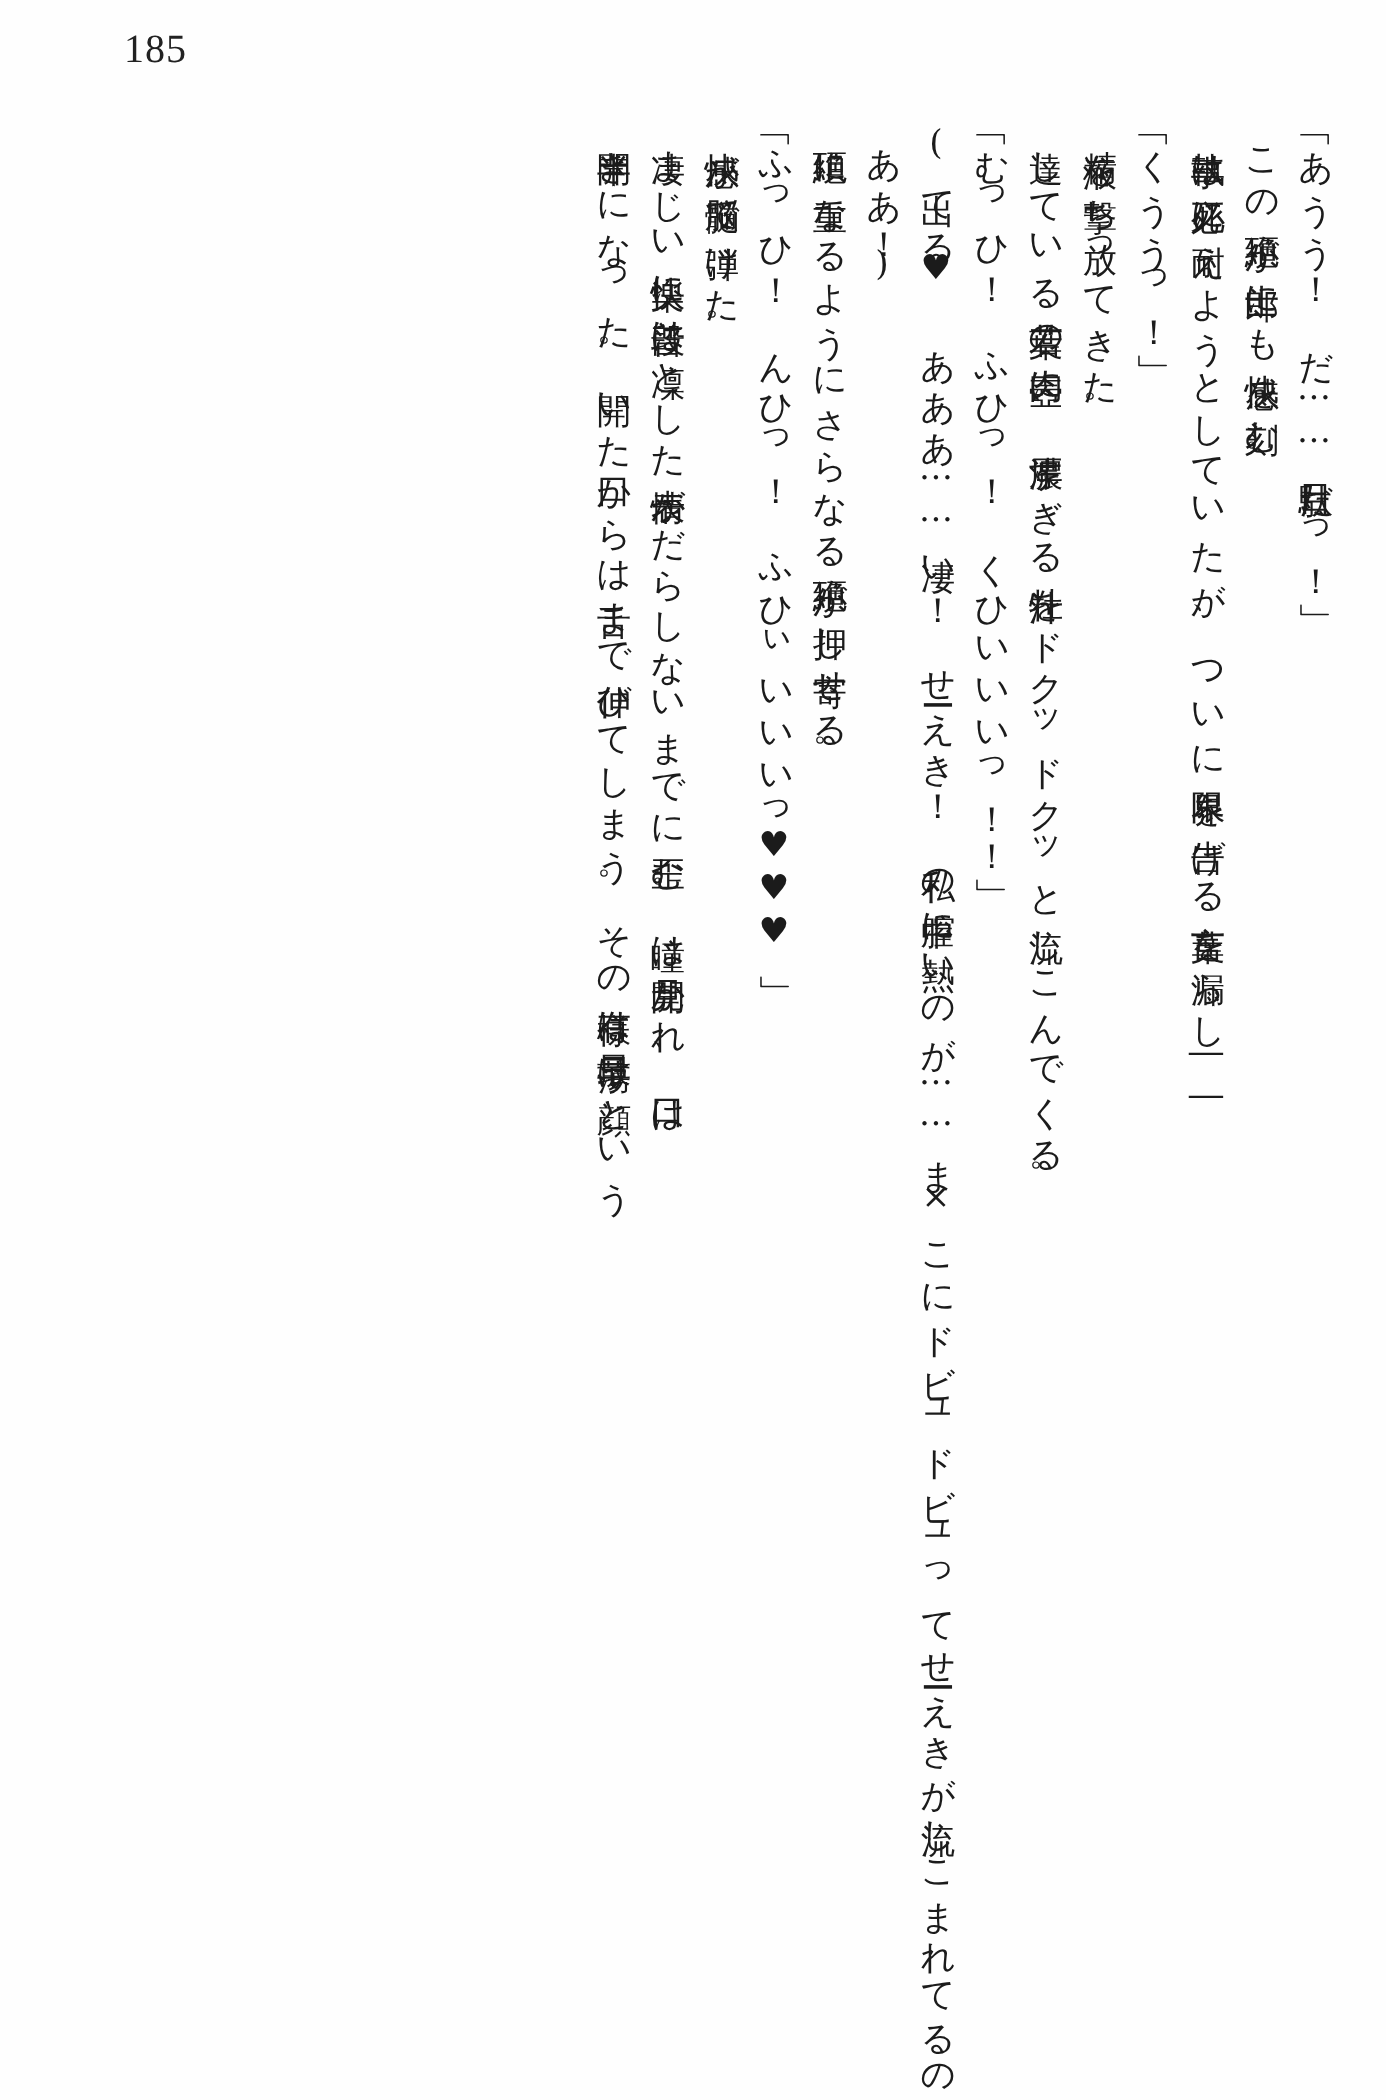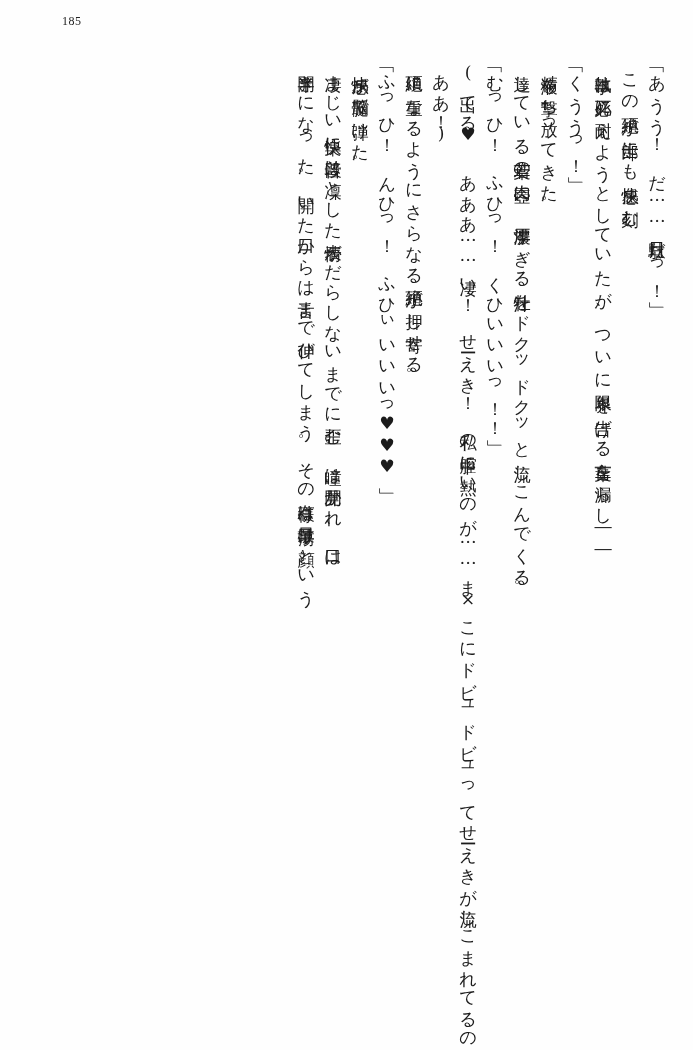--- a/index.html
+++ b/index.html
@@ -20,21 +20,21 @@
     width: 693px;
     height: 1050px;
     background: #fefefe;
     box-sizing: border-box;
   }
   
   #page-number {
     position: absolute;
     top: 14px;
     left: 62px;
-    font-size: 12px;
+    font-size: 20px;
     letter-spacing: 0.5px;
     color: #222;
     font-family: "Liberation Serif", serif;
   }
   
   #body-text {
     position: absolute;
     top: 62px;
     left: 28px;
     right: 28px;

